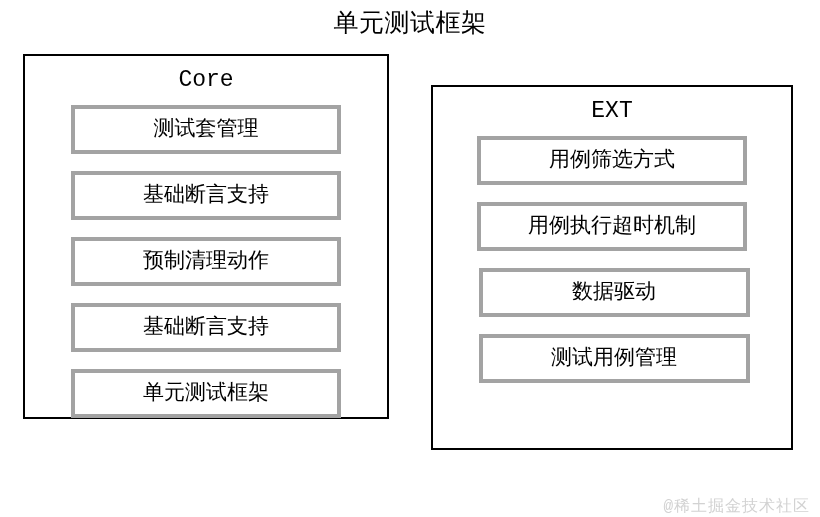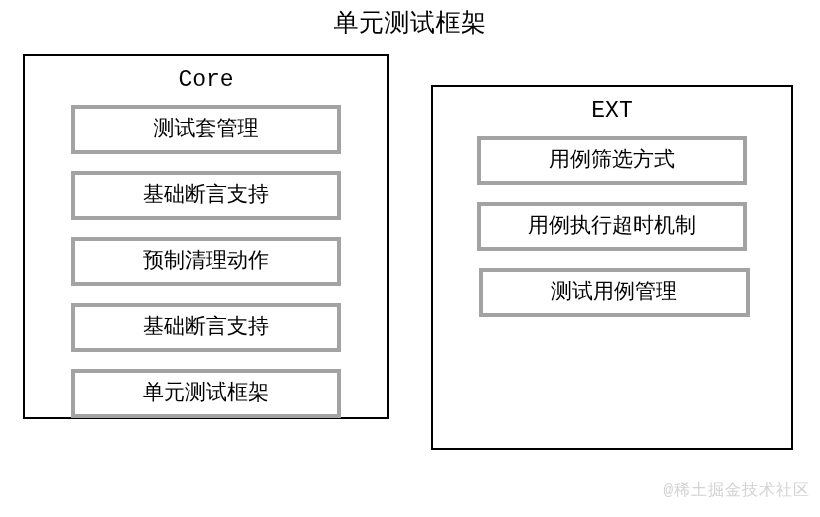--- a/index.html
+++ b/index.html
@@ -103,21 +103,21 @@
   
   .group--ext .item-box.w-wide {
     width: 271px;
     margin-left: 4px;
   }
 
   
   .watermark {
     position: absolute;
     right: 10px;
-    bottom: 16px;
+    bottom: 0;
     font-size: 16px;
     line-height: 20px;
     color: #d2d2d2;
     letter-spacing: 1px;
     white-space: nowrap;
     user-select: none;
   }
 </style>
 </head>
 <body>
@@ -150,20 +150,23 @@
   <div class="group group--ext">
     <div class="group-title">EXT</div>
     <div class="item-list">
       <div class="item-box">
         <span>用例筛选方式</span>
       </div>
       <div class="item-box">
         <span>用例执行超时机制</span>
       </div>
       <div class="item-box w-wide">
+        <span>数据驱动</span>
+      </div>
+      <div class="item-box w-wide">
         <span>测试用例管理</span>
       </div>
     </div>
   </div>
 
   <div class="watermark">@稀土掘金技术社区</div>
 
 </div>
 
 </body></html>

